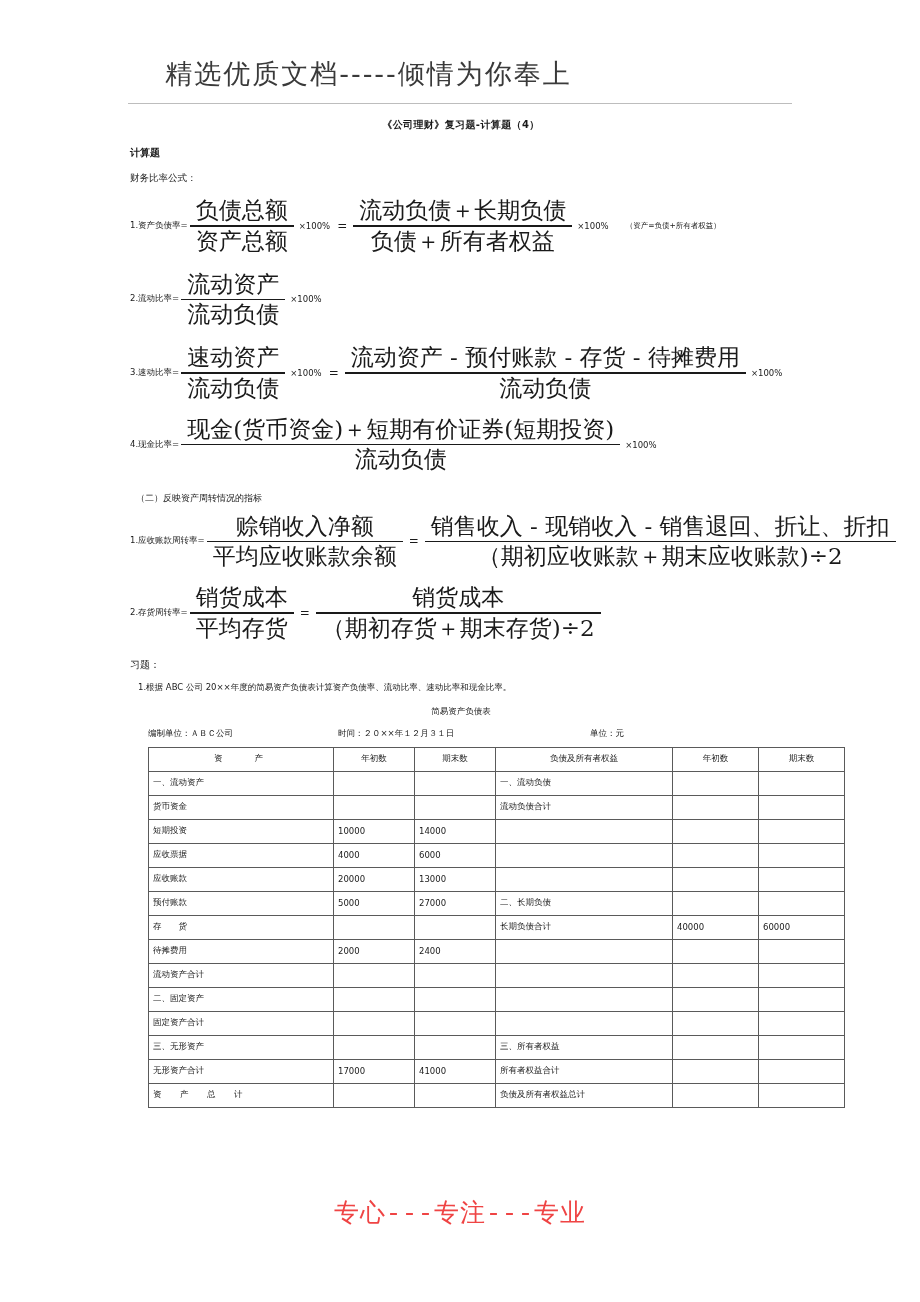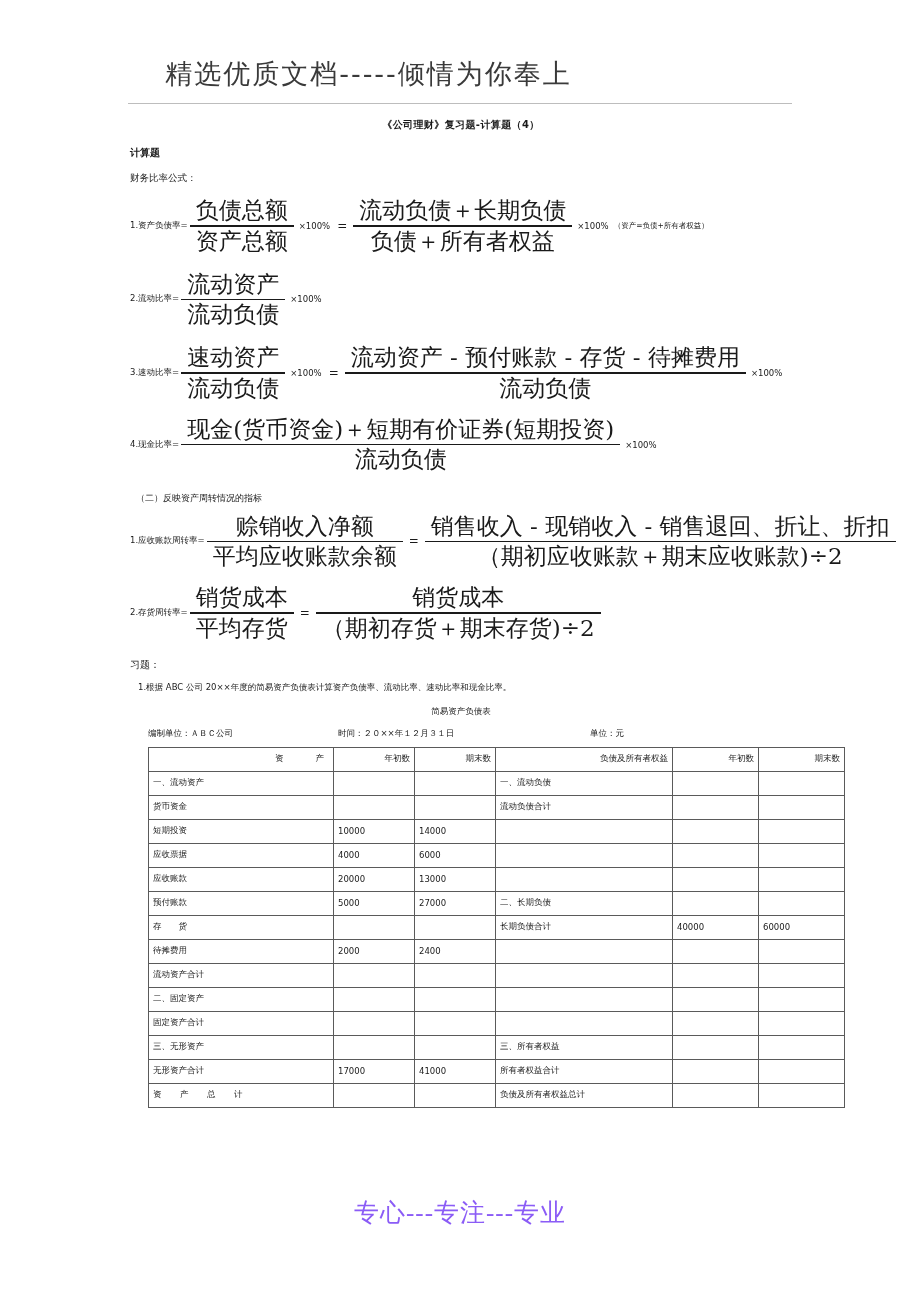--- a/index.html
+++ b/index.html
@@ -45,22 +45,22 @@
     background: #bdbdbd;
   }
   .wm-footer {
     position: absolute;
     left: 0;
     top: 1196px;
     width: 920px;
     text-align: center;
     font-size: 25px;
     letter-spacing: 1px;
-    color: #8b5cf6;
-    font-family: Liberation Serif, serif;
+    color: #ef4444;
+    font-family: Liberation Mono, monospace;
     white-space: nowrap;
   }
 
   
   .content {
     position: absolute;
     left: 130px;
     top: 118px;
     width: 662px;
   }
@@ -137,21 +137,21 @@
   .eqsign {
     font-size: 12px;
     margin: 0 4px;
     align-self: center;
   }
   .note {
     font-size: 7.5px;
     white-space: nowrap;
     font-family: "DejaVu Sans", "Liberation Sans", sans-serif;
     align-self: center;
-    margin-left: 2px;
+    margin-left: 14px;
   }
 
   .f-block-1 { margin: 10px 0 16px 0; }
   .f-block-2 { margin: 0 0 16px 0; }
   .f-block-3 { margin: 0 0 14px 0; }
   .f-block-4 { margin: 0 0 18px 0; }
   .f-block-5 { margin: 8px 0 14px 0; }
   .f-block-6 { margin: 0 0 16px 0; }
 
   
@@ -203,21 +203,21 @@
   td.c-b { width: 72px; }
   td.c-c { width: 72px; }
   td.c-d { width: 168px; }
   td.c-e { width: 77px; }
   td.c-f { width: 77px; }
 
   .lvl0 { padding-left: 10px; }
   .lvl1 { padding-left: 26px; }
   .lvl2 { padding-left: 34px; }
   .ctr  { text-align: left; }
-  .hdr  { text-align: right; }
+  .hdr  { text-align: center; }
   .sp-s { letter-spacing: 5px; }
   .num-cell { padding-left: 14px; }
 </style>
 </head>
 <body>
 
 <div class="page">
 
   <div class="wm-header">精选优质文档-----倾情为你奉上</div>
   <div class="wm-rule"></div>

